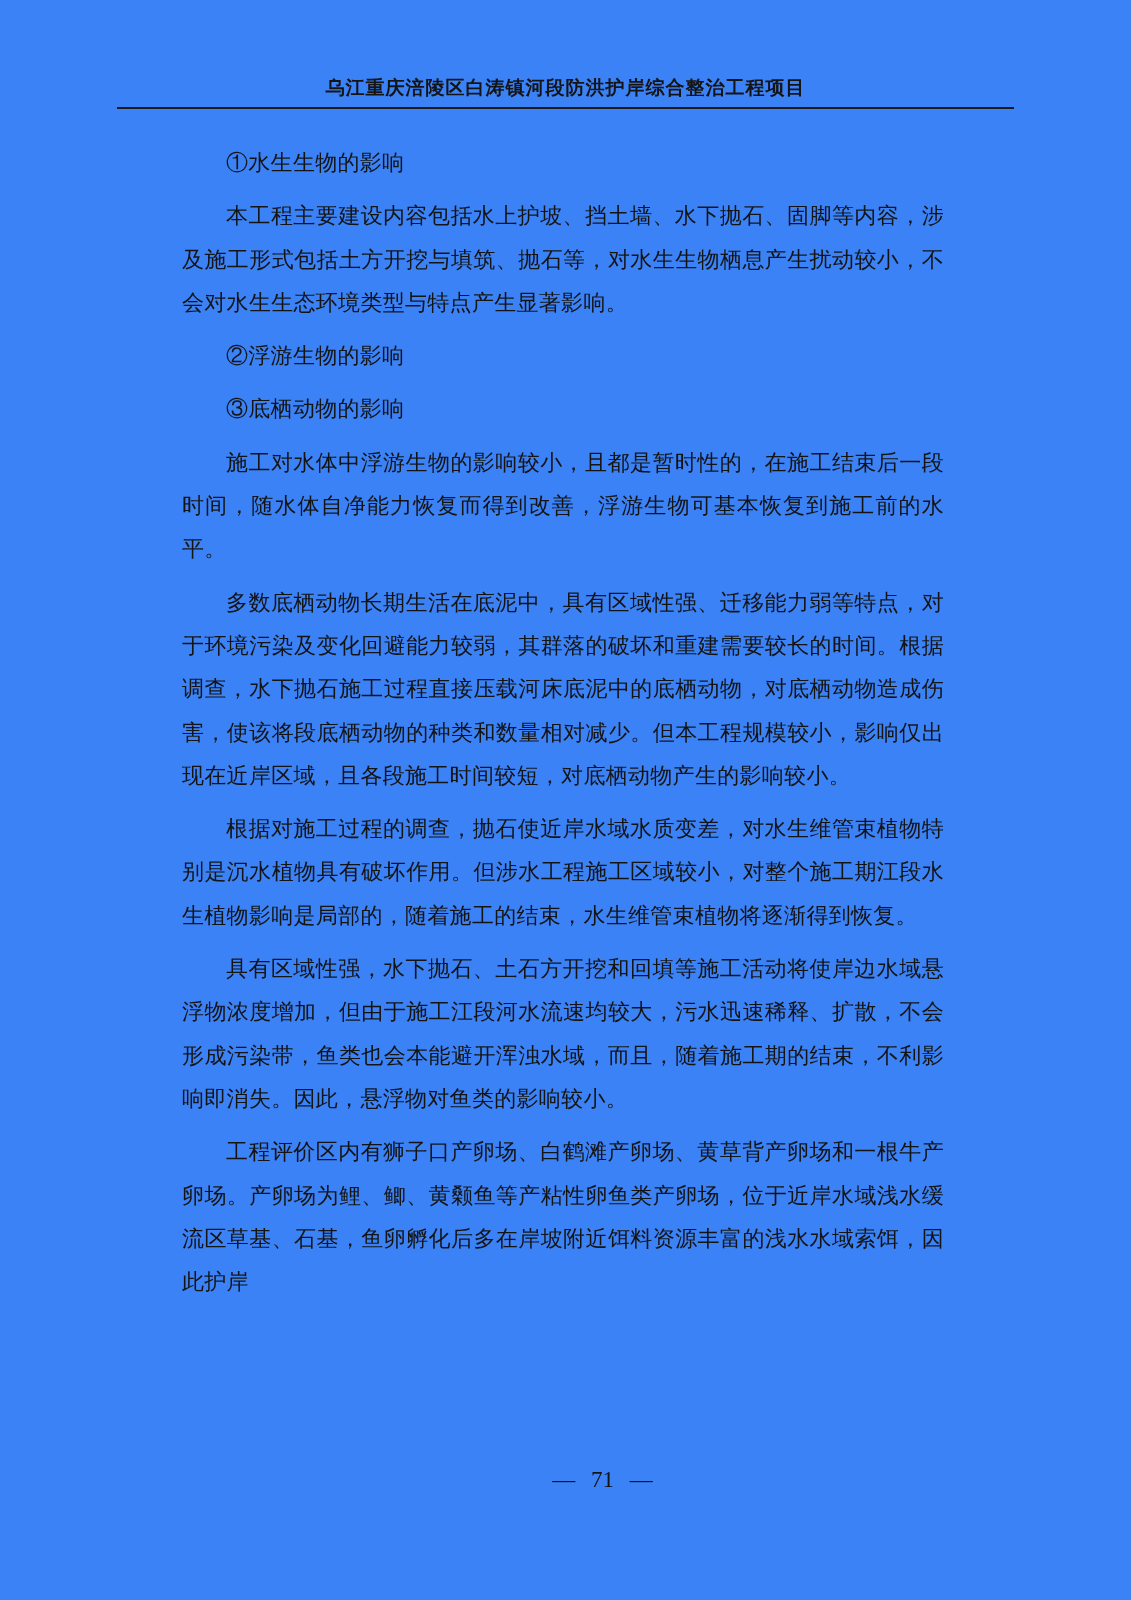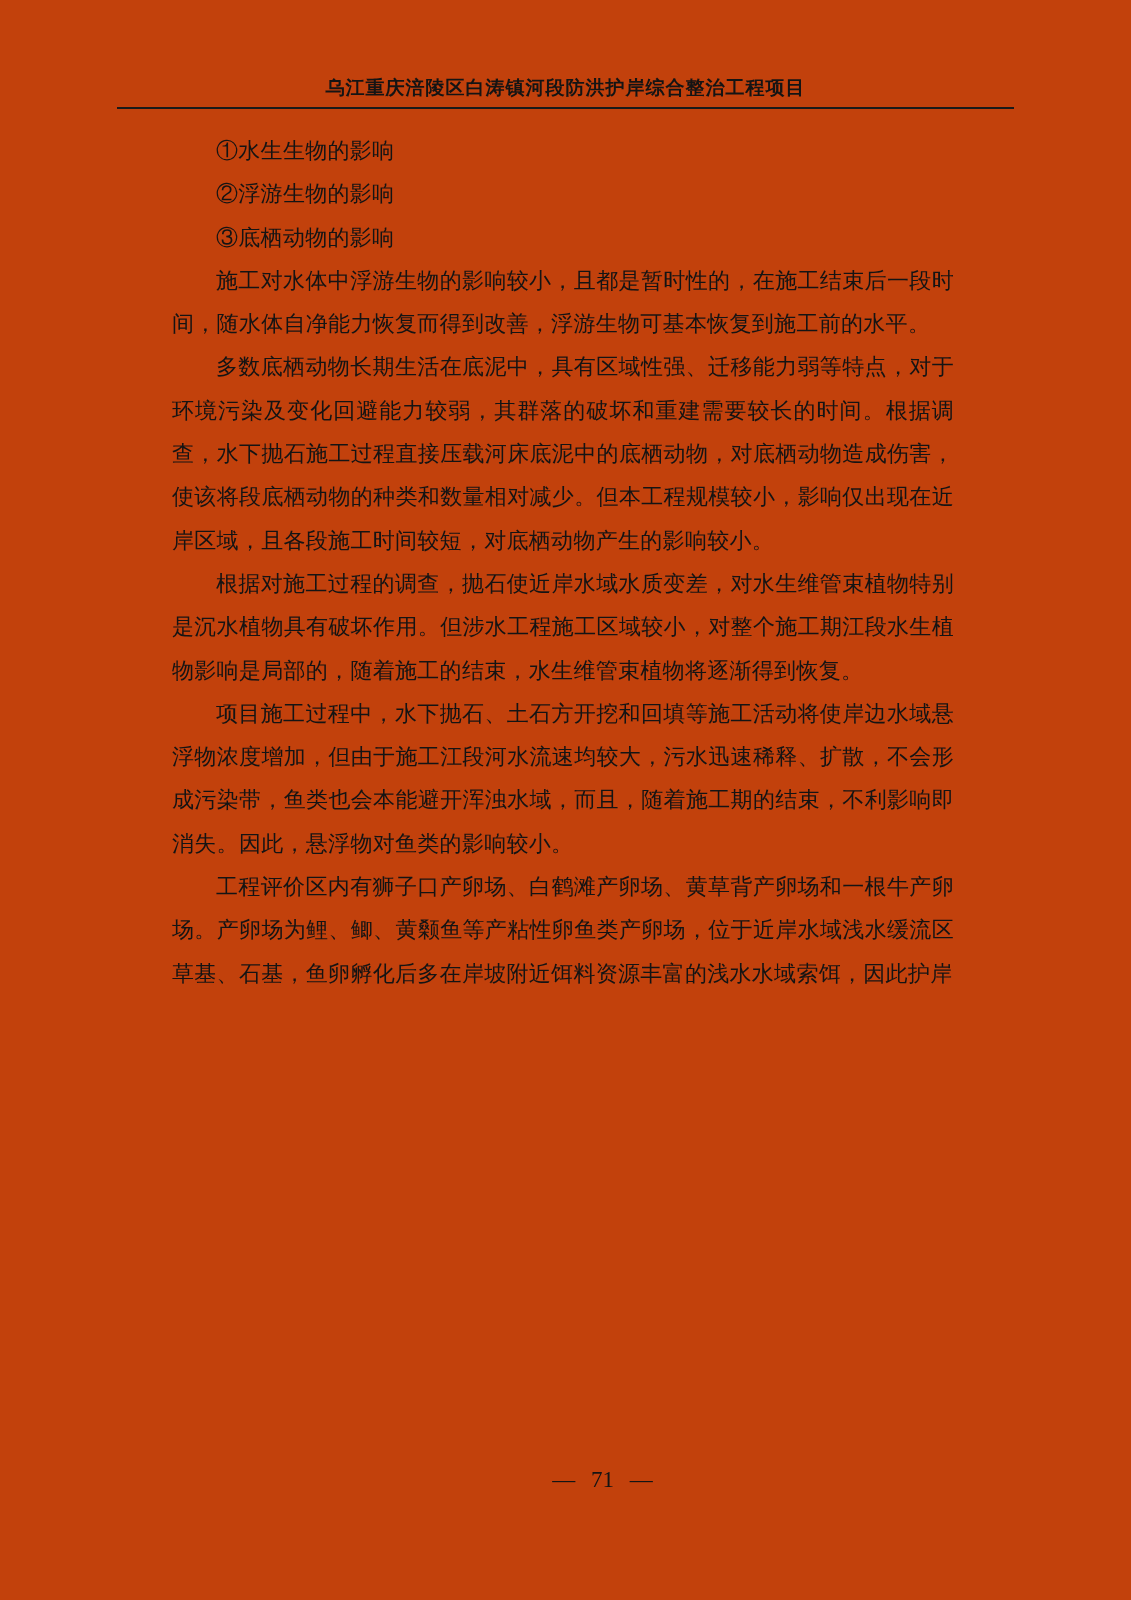--- a/index.html
+++ b/index.html
@@ -4,21 +4,21 @@
 <style>
   html, body {
     margin: 0;
     padding: 0;
     background: #ffffff;
   }
   .page {
     position: relative;
     width: 1131px;
     height: 1600px;
-    background: #c2410c;
+    background: #3b82f6;
     font-family: "Liberation Serif", "DejaVu Serif", serif;
     color: #141414;
     overflow: hidden;
   }
   .doc-header {
     position: absolute;
     top: 76px;
     left: 117px;
     width: 897px;
     text-align: center;
@@ -33,23 +33,22 @@
     position: absolute;
     top: 131px;
     left: 172px;
     width: 782px;
     font-size: 22px;
     line-height: 43.3px;
     letter-spacing: 0.3px;
     text-align: justify;
   }
   .para {
-    margin: 0;
+    margin: 10px;
     text-indent: 2em;
-    font-family: Liberation Mono, monospace;
   }
   .doc-footer {
     position: absolute;
     top: 1458px;
     left: 0;
     width: 1131px;
     text-align: center;
     font-size: 23px;
     line-height: 43px;
     word-spacing: 10px;
@@ -61,26 +60,27 @@
 <body>
 
 <div class="page">
 
   <div class="doc-header">
     <span>乌江重庆涪陵区白涛镇河段防洪护岸综合整治工程项目</span>
   </div>
 
   <div class="doc-body">
     <p class="para">①水生生物的影响</p>
+    <p class="para">本工程主要建设内容包括水上护坡、挡土墙、水下抛石、固脚等内容，涉及施工形式包括土方开挖与填筑、抛石等，对水生生物栖息产生扰动较小，不会对水生生态环境类型与特点产生显著影响。</p>
     <p class="para">②浮游生物的影响</p>
     <p class="para">③底栖动物的影响</p>
     <p class="para">施工对水体中浮游生物的影响较小，且都是暂时性的，在施工结束后一段时间，随水体自净能力恢复而得到改善，浮游生物可基本恢复到施工前的水平。</p>
     <p class="para">多数底栖动物长期生活在底泥中，具有区域性强、迁移能力弱等特点，对于环境污染及变化回避能力较弱，其群落的破坏和重建需要较长的时间。根据调查，水下抛石施工过程直接压载河床底泥中的底栖动物，对底栖动物造成伤害，使该将段底栖动物的种类和数量相对减少。但本工程规模较小，影响仅出现在近岸区域，且各段施工时间较短，对底栖动物产生的影响较小。</p>
     <p class="para">根据对施工过程的调查，抛石使近岸水域水质变差，对水生维管束植物特别是沉水植物具有破坏作用。但涉水工程施工区域较小，对整个施工期江段水生植物影响是局部的，随着施工的结束，水生维管束植物将逐渐得到恢复。</p>
-    <p class="para">项目施工过程中，水下抛石、土石方开挖和回填等施工活动将使岸边水域悬浮物浓度增加，但由于施工江段河水流速均较大，污水迅速稀释、扩散，不会形成污染带，鱼类也会本能避开浑浊水域，而且，随着施工期的结束，不利影响即消失。因此，悬浮物对鱼类的影响较小。</p>
+    <p class="para">具有区域性强，水下抛石、土石方开挖和回填等施工活动将使岸边水域悬浮物浓度增加，但由于施工江段河水流速均较大，污水迅速稀释、扩散，不会形成污染带，鱼类也会本能避开浑浊水域，而且，随着施工期的结束，不利影响即消失。因此，悬浮物对鱼类的影响较小。</p>
     <p class="para">工程评价区内有狮子口产卵场、白鹤滩产卵场、黄草背产卵场和一根牛产卵场。产卵场为鲤、鲫、黄颡鱼等产粘性卵鱼类产卵场，位于近岸水域浅水缓流区草基、石基，鱼卵孵化后多在岸坡附近饵料资源丰富的浅水水域索饵，因此护岸</p>
   </div>
 
   <div class="doc-footer">
     <span>— 71 —</span>
   </div>
 
 </div>
 
 </body></html>

